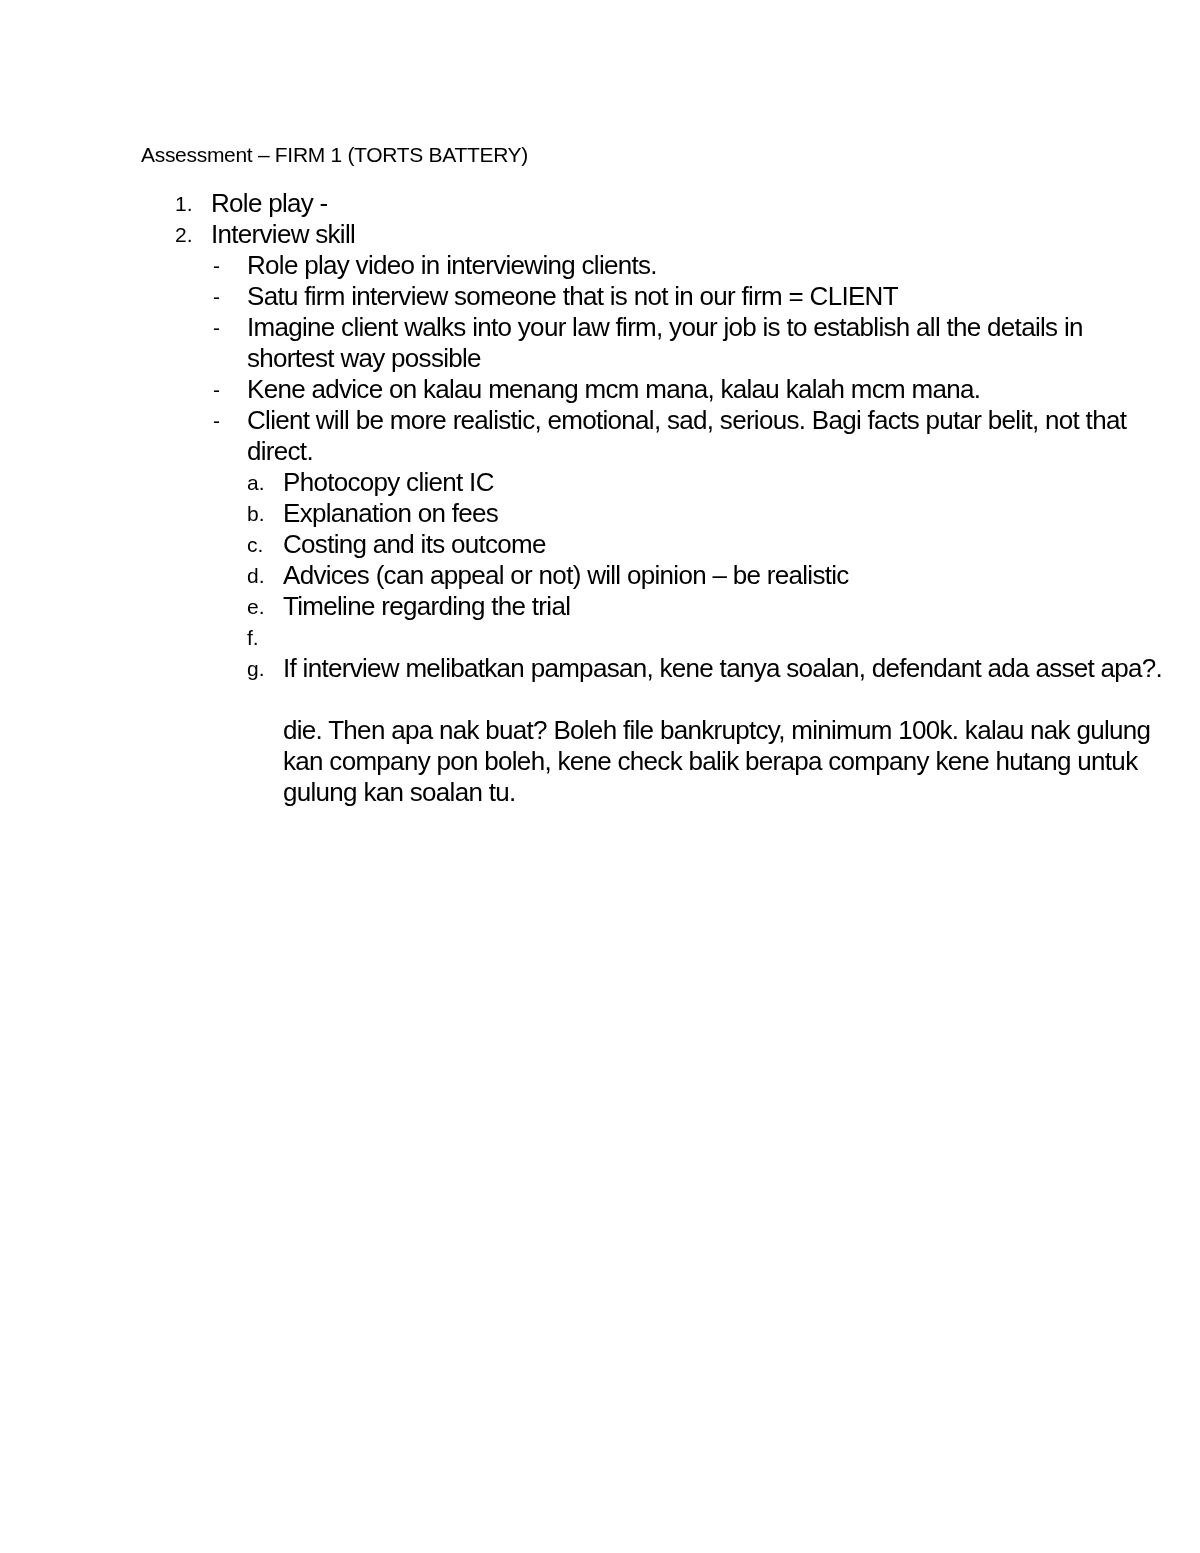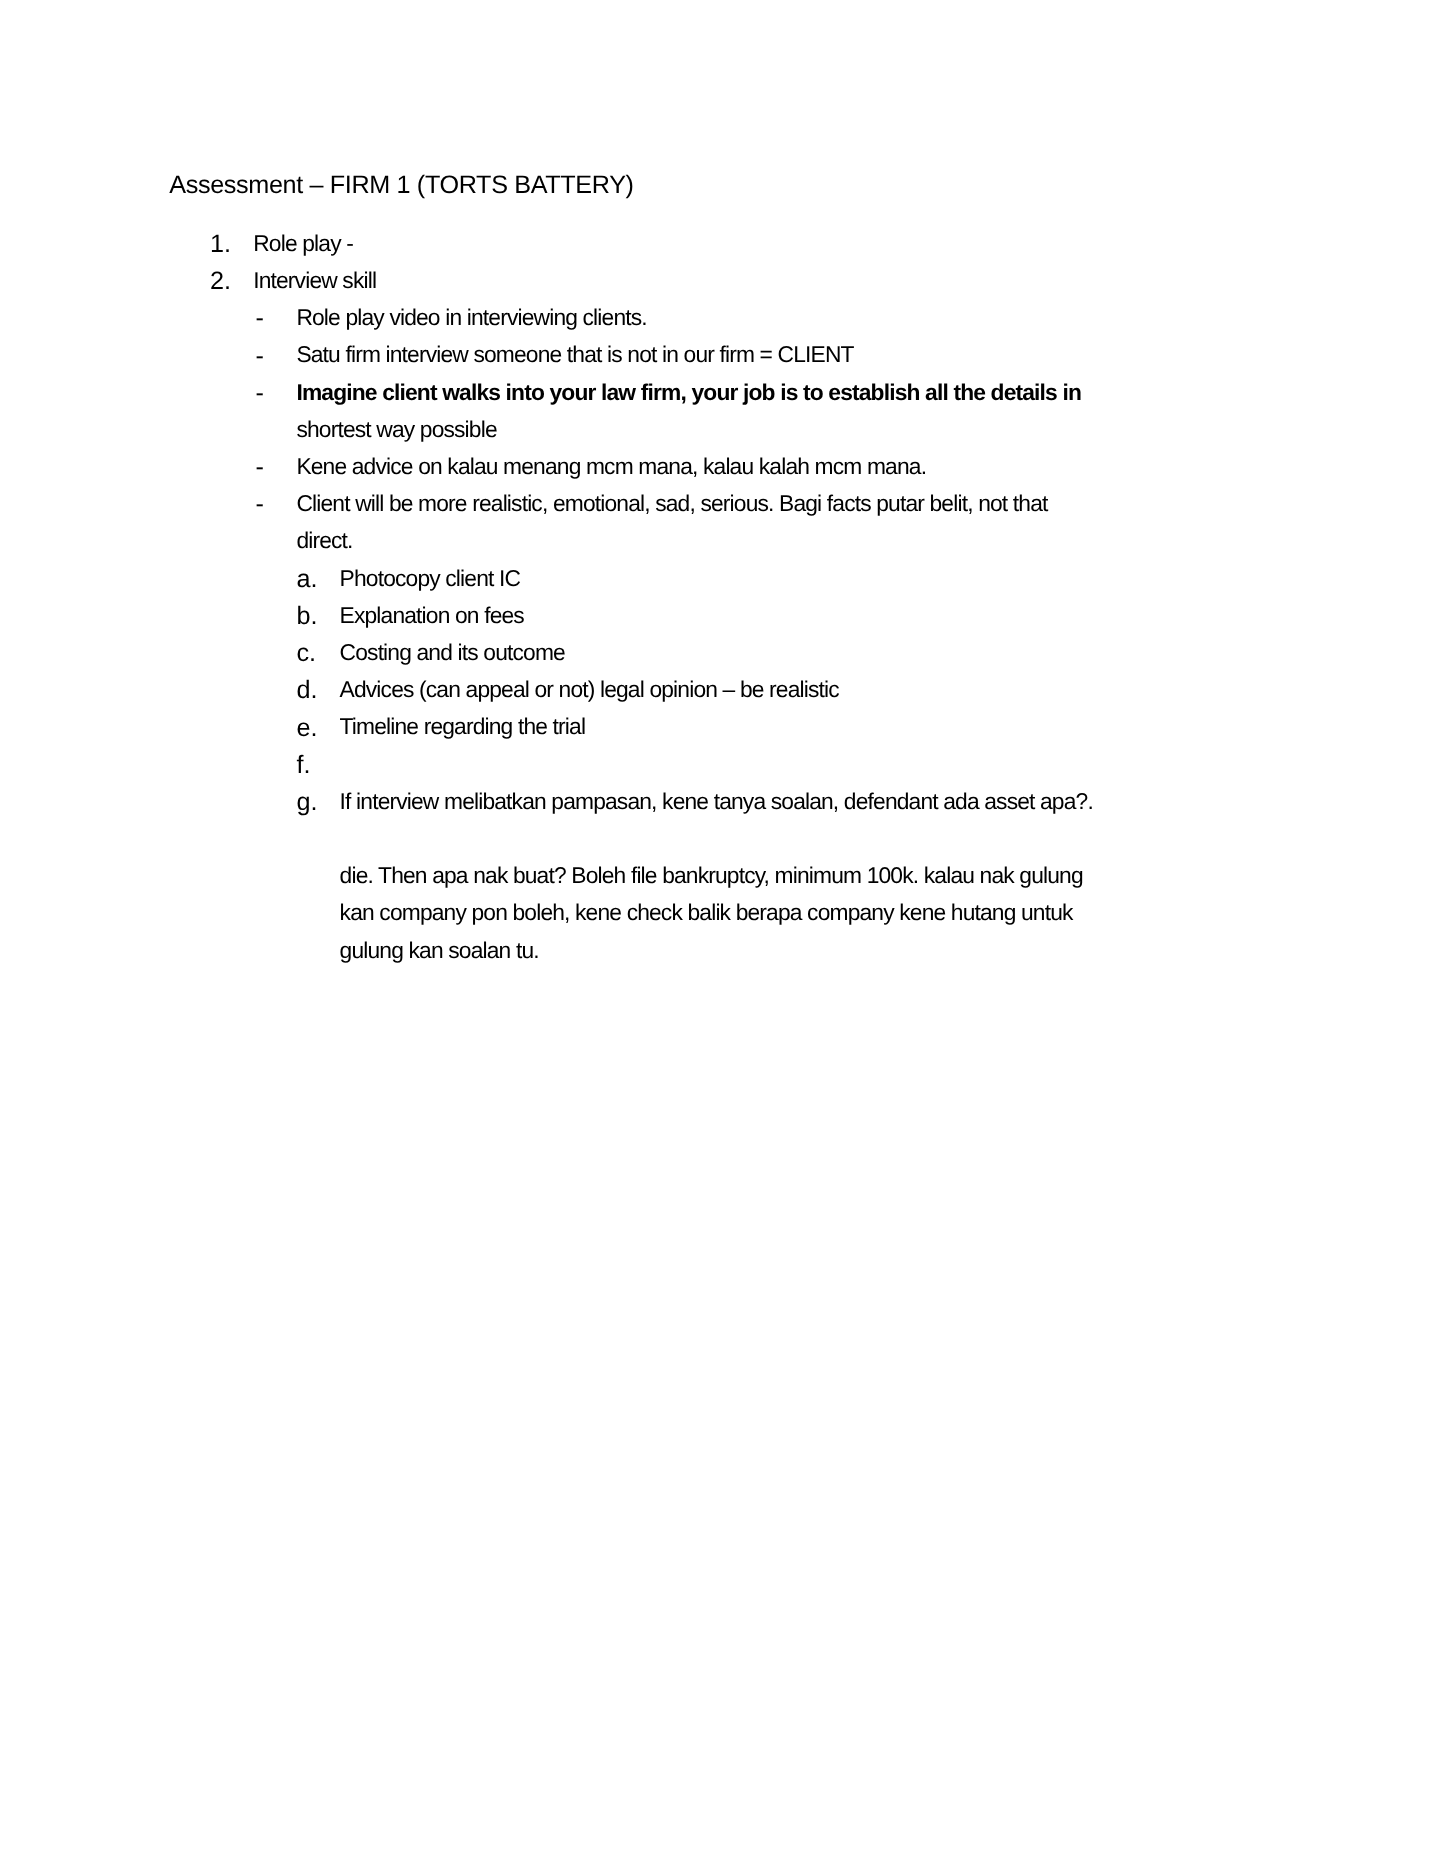--- a/index.html
+++ b/index.html
@@ -1,61 +1,61 @@
 <!DOCTYPE html>
 <html><head>
   <meta charset="utf-8">
   <style>
     html, body { margin: 0; padding: 0; background: #ffffff; }
     body { width: 1200px; height: 1553px; position: relative; overflow: hidden;
            font-family: "Liberation Sans Narrow", "Liberation Sans", sans-serif; color: #000; }
     .page { position: absolute; left: 0; top: 0; width: 1200px; height: 1553px; background: #fff; }
     .title { position: absolute; left: 141px; top: 143px; font-size: 21px; letter-spacing: -0.3px; white-space: nowrap; }
     .marker { position: absolute; font-size: 21px; line-height: 31px; }
-    .text { position: absolute; font-size: 19px; line-height: 31px; letter-spacing: -0.7px; white-space: nowrap; }
+    .text { position: absolute; font-size: 26px; line-height: 31px; letter-spacing: -0.7px; white-space: nowrap; }
   </style>
 </head>
 <body>
 
 <div class="page">
   <div class="title">Assessment – FIRM 1 (TORTS BATTERY)</div>
 
   <div class="marker" style="left:175px; top:188px;">1.</div>
   <div class="text" style="left:211px; top:188px;">Role play -</div>
   <div class="marker" style="left:175px; top:219px;">2.</div>
   <div class="text" style="left:211px; top:219px;">Interview skill</div>
 
   <div class="marker" style="left:213px; top:250px;">-</div>
   <div class="text" style="left:247px; top:250px;">Role play video in interviewing clients.</div>
 
   <div class="marker" style="left:213px; top:281px;">-</div>
   <div class="text" style="left:247px; top:281px;">Satu firm interview someone that is not in our firm = CLIENT</div>
 
   <div class="marker" style="left:213px; top:312px;">-</div>
-  <div class="text" style="left:247px; top:312px;font-weight:bold;">Imagine client walks into your law firm, your job is to establish all the details in</div>
+  <div class="text" style="left:247px; top:312px;">Imagine client walks into your law firm, your job is to establish all the details in</div>
   <div class="text" style="left:247px; top:343px;">shortest way possible</div>
 
   <div class="marker" style="left:213px; top:374px;">-</div>
   <div class="text" style="left:247px; top:374px;">Kene advice on kalau menang mcm mana, kalau kalah mcm mana.</div>
 
   <div class="marker" style="left:213px; top:405px;">-</div>
   <div class="text" style="left:247px; top:405px;">Client will be more realistic, emotional, sad, serious. Bagi facts putar belit, not that</div>
   <div class="text" style="left:247px; top:436px;">direct.</div>
 
   <div class="marker" style="left:247px; top:467px;">a.</div>
   <div class="text" style="left:283px; top:467px;">Photocopy client IC</div>
 
   <div class="marker" style="left:247px; top:498px;">b.</div>
   <div class="text" style="left:283px; top:498px;">Explanation on fees</div>
 
   <div class="marker" style="left:247px; top:529px;">c.</div>
   <div class="text" style="left:283px; top:529px;">Costing and its outcome</div>
 
   <div class="marker" style="left:247px; top:560px;">d.</div>
-  <div class="text" style="left:283px; top:560px;">Advices (can appeal or not) legal opinion – be realistic</div>
+  <div class="text" style="left:283px; top:560px;">Advices (can appeal or not) will opinion – be realistic</div>
 
   <div class="marker" style="left:247px; top:591px;">e.</div>
   <div class="text" style="left:283px; top:591px;">Timeline regarding the trial</div>
 
   <div class="marker" style="left:247px; top:622px;">f.</div>
 
   <div class="marker" style="left:247px; top:653px;">g.</div>
   <div class="text" style="left:283px; top:653px;">If interview melibatkan pampasan, kene tanya soalan, defendant ada asset apa?.</div>
   <div class="text" style="left:283px; top:715px;">die. Then apa nak buat? Boleh file bankruptcy, minimum 100k. kalau nak gulung</div>
   <div class="text" style="left:283px; top:746px;">kan company pon boleh, kene check balik berapa company kene hutang untuk</div>

